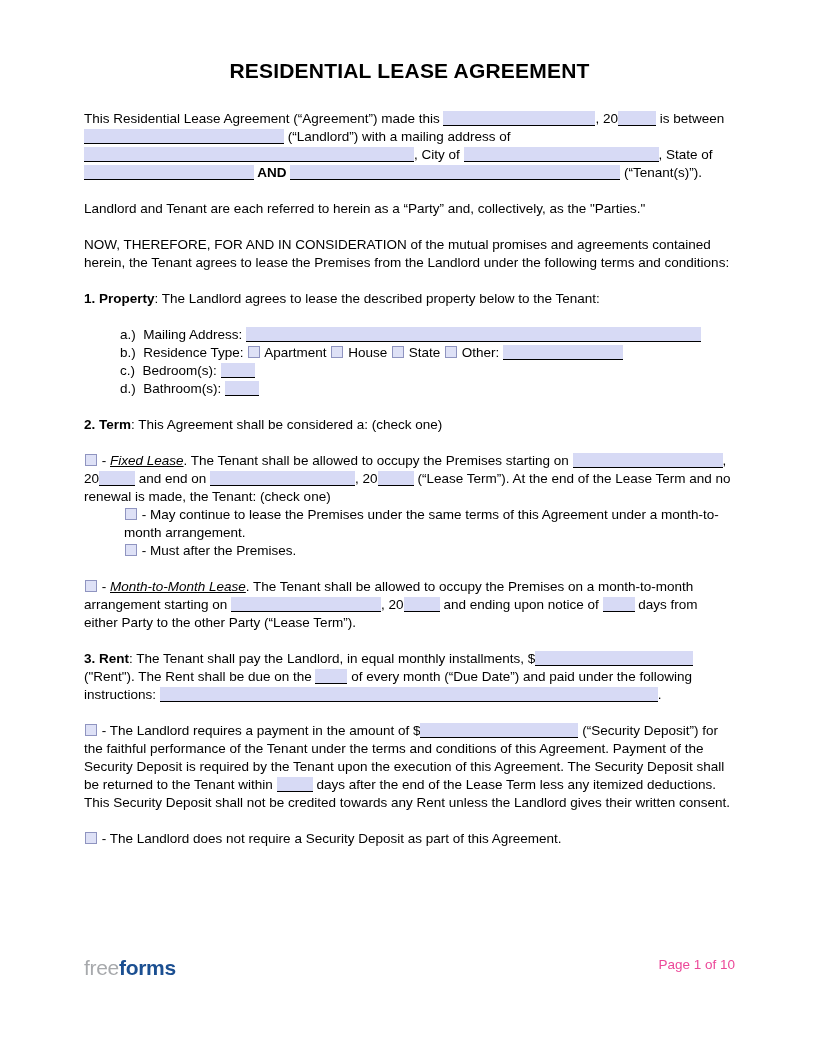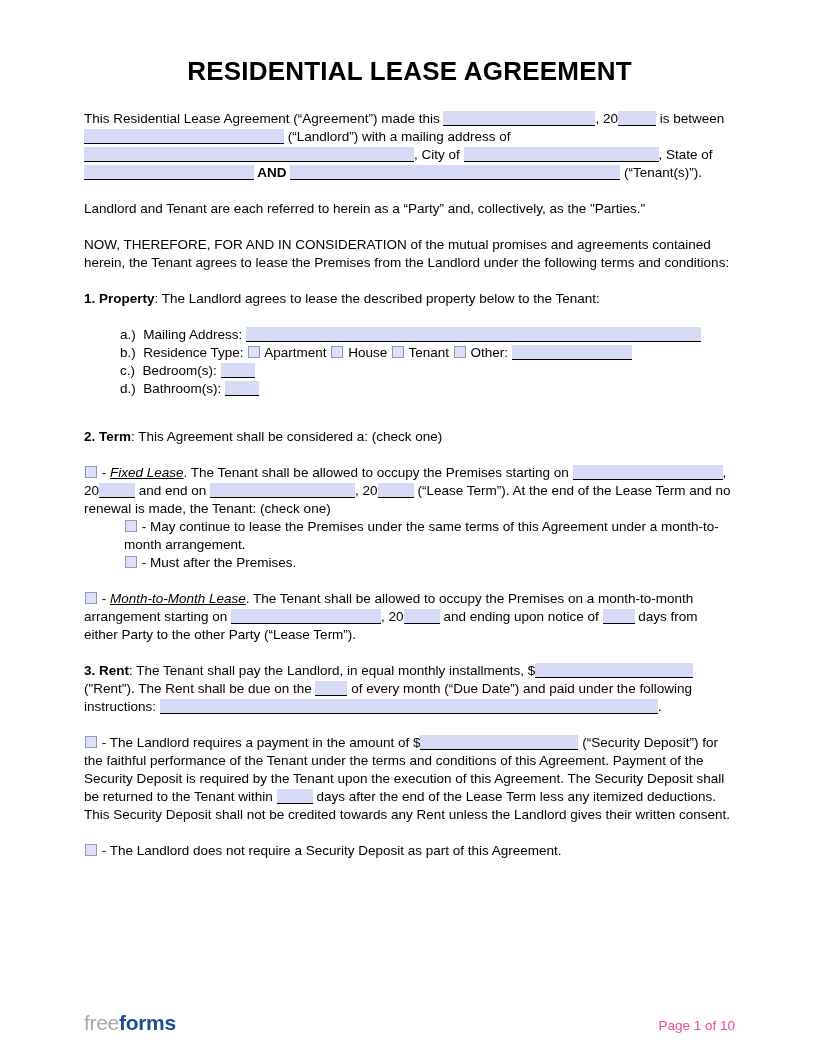--- a/index.html
+++ b/index.html
@@ -14,51 +14,51 @@
     position:relative;
     width:819px;height:1044px;
     box-sizing:border-box;
     padding:58px 84px 0 84px;
     background:#fff;
     font-family:"Liberation Sans",sans-serif;
     font-size:13.5px;line-height:18px;color:#000;
     overflow:hidden;
   }
   h1.doc-title{
-    font-size:26px;line-height:26px;
+    font-size:21px;line-height:26px;
     text-align:center;font-weight:bold;
     margin:0 0 26px 0;letter-spacing:0.2px;
   }
   p{margin:0 0 18px 0;}
   p.tight{margin-bottom:0;}
   p.option{margin:0 0 0 40px;}
   p.option.last{margin-bottom:18px;}
-  .list{margin-bottom:30px;}
+  .list{margin-bottom:18px;}
   .list p{margin:0 0 0 36px;}
   .field{
     display:inline-block;
     background:var(--field-fill);
     border-bottom:1.5px solid #000;
     height:14px;
     vertical-align:-3px;
   }
   .checkbox{
     display:inline-block;
     width:10px;height:10px;
     background:var(--cb-fill);
     border:1px solid var(--cb-border);
     vertical-align:-1px;
     margin:0 1px;
   }
   .iu{font-style:italic;text-decoration:underline;}
   strong{font-weight:bold;}
   .footer{
     position:absolute;
-    left:84px;right:84px;top:1011px;
-    display:flex;justify-content:space-between;align-items:flex-end;
+    left:84px;right:84px;top:956px;
+    display:flex;justify-content:space-between;align-items:flex-start;
   }
   .logo{font-size:21px;line-height:24px;letter-spacing:-0.3px;}
   .logo-free{color:var(--logo-free);font-weight:normal;}
   .logo-forms{color:var(--logo-forms);font-weight:bold;}
   .page-num{font-size:13.5px;color:#ec4899;}
 </style>
 </head>
 <body>
 
 <div class="page">
@@ -67,21 +67,21 @@
   <p><span>This Residential Lease Agreement (“Agreement”) made this </span><span class="field" style="width: 152px;"></span><span>, 20</span><span class="field" style="width: 38px;"></span><span> is between </span><span class="field" style="width: 200px;"></span><span> (“Landlord”) with a mailing address of </span><span class="field" style="width: 330px;"></span><span>, City of </span><span class="field" style="width: 195px;"></span><span>, State of </span><span class="field" style="width: 170px;"></span><strong> AND </strong><span class="field" style="width: 330px;"></span><span> (“Tenant(s)”).</span></p>
 
   <p><span>Landlord and Tenant are each referred to herein as a “Party” and, collectively, as the "Parties."</span></p>
 
   <p><span>NOW, THEREFORE, FOR AND IN CONSIDERATION of the mutual promises and agreements contained herein, the Tenant agrees to lease the Premises from the Landlord under the following terms and conditions:</span></p>
 
   <p><strong>1. Property</strong><span>: The Landlord agrees to lease the described property below to the Tenant:</span></p>
 
   <div class="list">
     <p><span>a.)&nbsp; Mailing Address: </span><span class="field" style="width: 455px;"></span></p>
-    <p><span>b.)&nbsp; Residence Type: </span><span class="checkbox"></span><span> Apartment </span><span class="checkbox"></span><span> House </span><span class="checkbox"></span><span> Tenant </span><span class="checkbox"></span><span> Other: </span><span class="field" style="width: 120px;"></span></p>
+    <p><span>b.)&nbsp; Residence Type: </span><span class="checkbox"></span><span> Apartment </span><span class="checkbox"></span><span> House </span><span class="checkbox"></span><span> State </span><span class="checkbox"></span><span> Other: </span><span class="field" style="width: 120px;"></span></p>
     <p><span>c.)&nbsp; Bedroom(s): </span><span class="field" style="width: 34px;"></span></p>
     <p><span>d.)&nbsp; Bathroom(s): </span><span class="field" style="width: 34px;"></span></p>
   </div>
 
 
   <p><strong>2. Term</strong><span>: This Agreement shall be considered a: (check one)</span></p>
 
   <p class="tight"><span class="checkbox"></span><span> - </span><span class="iu">Fixed Lease</span><span>. The Tenant shall be allowed to occupy the Premises starting on </span><span class="field" style="width: 150px;"></span><span>, 20</span><span class="field" style="width: 36px;"></span><span> and end on </span><span class="field" style="width: 145px;"></span><span>, 20</span><span class="field" style="width: 36px;"></span><span> (“Lease Term”). At the end of the Lease Term and no renewal is made, the Tenant: (check one)</span></p>
   <p class="option"><span class="checkbox"></span><span> - May continue to lease the Premises under the same terms of this Agreement under a month-to-month arrangement.</span></p>
   <p class="option last"><span class="checkbox"></span><span> - Must after the Premises.</span></p>

